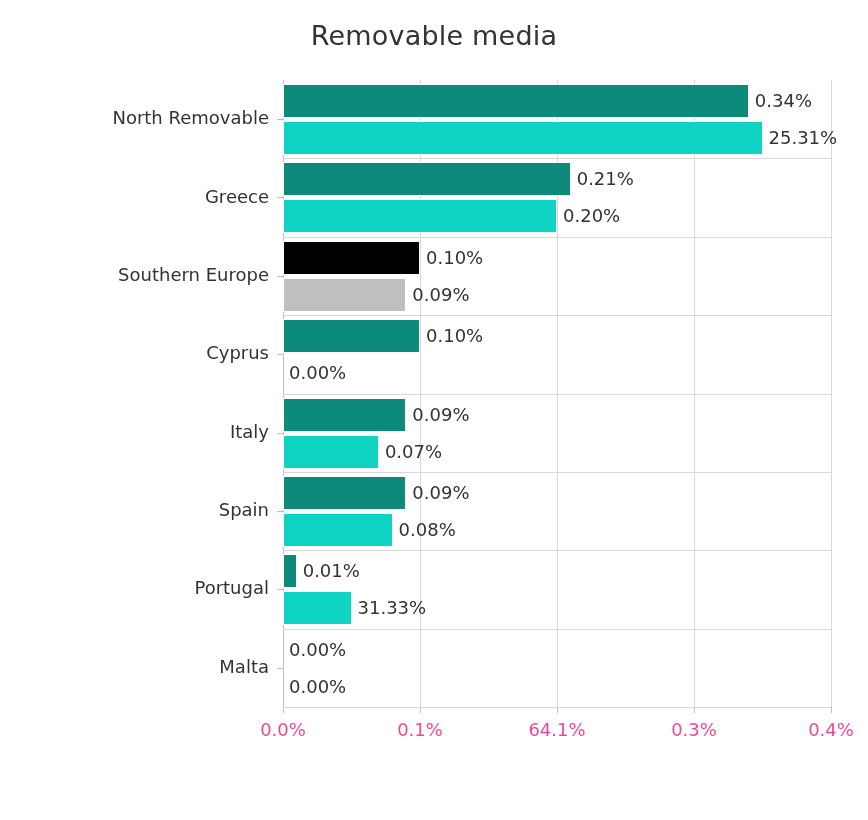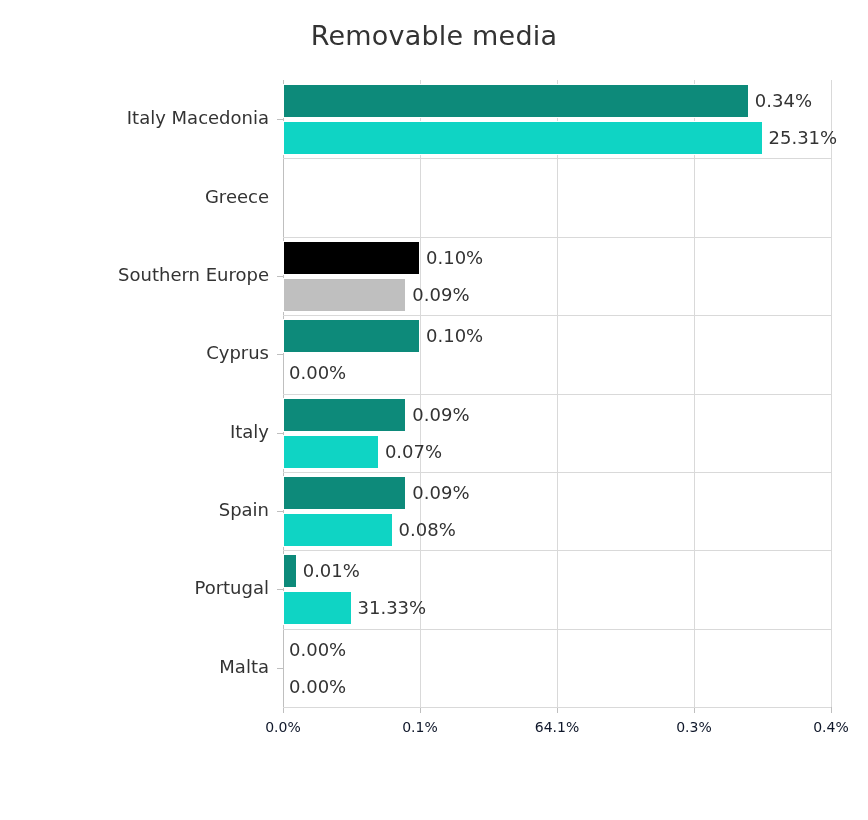--- a/index.html
+++ b/index.html
@@ -92,22 +92,22 @@
     position: absolute;
     right: 0;
     width: 260px;
     text-align: right;
     font-size: 18px;
     color: #333333;
     white-space: nowrap;
   }
   .tick-label {
     position: absolute;
-    font-size: 14px;
-    color: #0f172a;
+    font-size: 18px;
+    color: #ec4899;
     text-align: center;
     width: 90px;
     white-space: nowrap;
   }
   .tickmark {
     position: absolute;
     width: 1px;
     height: 6px;
     background: #bfbfbf;
   }
@@ -170,20 +170,27 @@
       <div class="rowline" style="top: 470px;"></div>
       <div class="rowline" style="top: 549px;"></div>
       <div class="rowline" style="top: 627px;"></div>
       <div class="cat-group" style="top: 0px; height: 78.375px;">
         <div class="bar bar-q4" style="left: 0px; width: 465.8px; top: 4px;"></div>
         <div class="bar-label" style="left: 471.8px; top: 4px;">0.34%</div>
         <div class="bar bar-q3" style="left: 0px; width: 479.5px; top: 41px;"></div>
         <div class="bar-label" style="left: 485.5px; top: 41px;">25.31%</div>
         <div class="cat-tick" style="top: 39px;"></div>
       </div>
+      <div class="cat-group" style="top: 78.375px; height: 78.375px;">
+        <div class="bar bar-q4" style="left: 0px; width: 287.7px; top: 4px;"></div>
+        <div class="bar-label" style="left: 293.7px; top: 4px;">0.21%</div>
+        <div class="bar bar-q3" style="left: 0px; width: 274px; top: 41px;"></div>
+        <div class="bar-label" style="left: 280px; top: 41px;">0.20%</div>
+        <div class="cat-tick" style="top: 39px;"></div>
+      </div>
       <div class="cat-group" style="top: 156.75px; height: 78.375px;">
         <div class="bar bar-hl-q4" style="left: 0px; width: 137px; top: 4px;"></div>
         <div class="bar-label" style="left: 143px; top: 4px;">0.10%</div>
         <div class="bar bar-hl-q3" style="left: 0px; width: 123.3px; top: 41px;"></div>
         <div class="bar-label" style="left: 129.3px; top: 41px;">0.09%</div>
         <div class="cat-tick" style="top: 39px;"></div>
       </div>
       <div class="cat-group" style="top: 235.125px; height: 78.375px;">
         <div class="bar bar-q4" style="left: 0px; width: 137px; top: 4px;"></div>
         <div class="bar-label" style="left: 143px; top: 4px;">0.10%</div>
@@ -212,21 +219,21 @@
         <div class="cat-tick" style="top: 39px;"></div>
       </div>
       <div class="cat-group" style="top: 548.625px; height: 78.375px;">
         <div class="bar-label" style="left: 6px; top: 4px;">0.00%</div>
         <div class="bar-label" style="left: 6px; top: 41px;">0.00%</div>
         <div class="cat-tick" style="top: 39px;"></div>
       </div>
     </div>
 
   <div id="y-axis-labels">
-      <div class="cat-label" style="right: 599px; top: 107.188px;">Italy Macedonia</div>
+      <div class="cat-label" style="right: 599px; top: 107.188px;">North Removable</div>
       <div class="cat-label" style="right: 599px; top: 185.562px;">Greece</div>
       <div class="cat-label" style="right: 599px; top: 263.938px;">Southern Europe</div>
       <div class="cat-label" style="right: 599px; top: 342.312px;">Cyprus</div>
       <div class="cat-label" style="right: 599px; top: 420.688px;">Italy</div>
       <div class="cat-label" style="right: 599px; top: 499.062px;">Spain</div>
       <div class="cat-label" style="right: 599px; top: 577.438px;">Portugal</div>
       <div class="cat-label" style="right: 599px; top: 655.812px;">Malta</div>
     </div>
 
   <div id="x-axis-labels">

